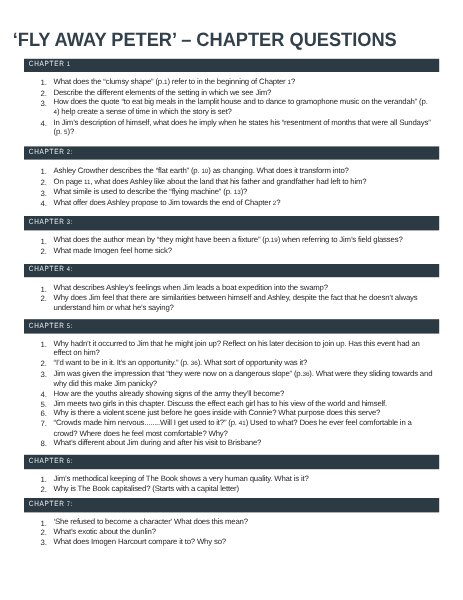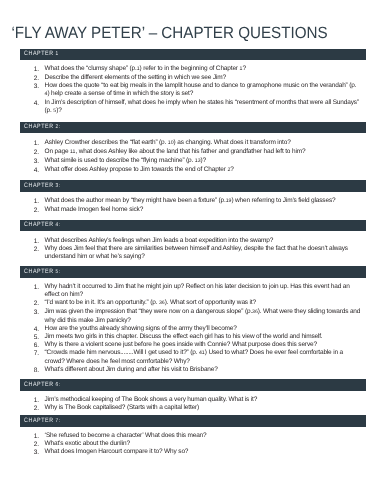--- a/index.html
+++ b/index.html
@@ -1,21 +1,21 @@
 <!DOCTYPE html>
 <html><head>
 <meta charset="utf-8">
 <title>Fly Away Peter - Chapter Questions</title>
 <style>
   html,body{margin:0;padding:0;}
   body{width:386px;height:500px;background:#ffffff;font-family:"Liberation Sans",sans-serif;overflow:hidden;
     -webkit-font-smoothing:antialiased;text-rendering:geometricPrecision;}
   .page{position:relative;width:386px;height:500px;background:#fff;filter:opacity(1);}
   .doc-title{position:absolute;left:0;top:24.5px;width:339px;text-align:center;
-    font-size:16.2px;line-height:16.2px;color:#31404a;white-space:nowrap;}
+    font-size:16.2px;line-height:16.2px;color:#31404a;white-space:nowrap;font-weight:bold;}
   .doc-title span{display:inline-block;transform:scaleX(0.938);}
   .content{position:absolute;left:20px;top:48.5px;width:346px;}
   .chapter-bar{background:#2c3a44;color:#e9edf0;height:11.6px;
     padding-left:4.2px;box-sizing:border-box;overflow:hidden;
     display:flex;align-items:center;}
   .chapter-bar .barwrap{display:block;font-size:6.3px;line-height:6.3px;letter-spacing:0.7px;
     transform:scaleX(0.85);transform-origin:left center;white-space:nowrap;}
   .chapter-bar b{font-weight:normal;}
   .chapter-bar i{font-style:normal;font-size:5.6px;letter-spacing:0.55px;}
   ol.qlist{margin:0;padding:5.4px 0 0 0;list-style:none;}

